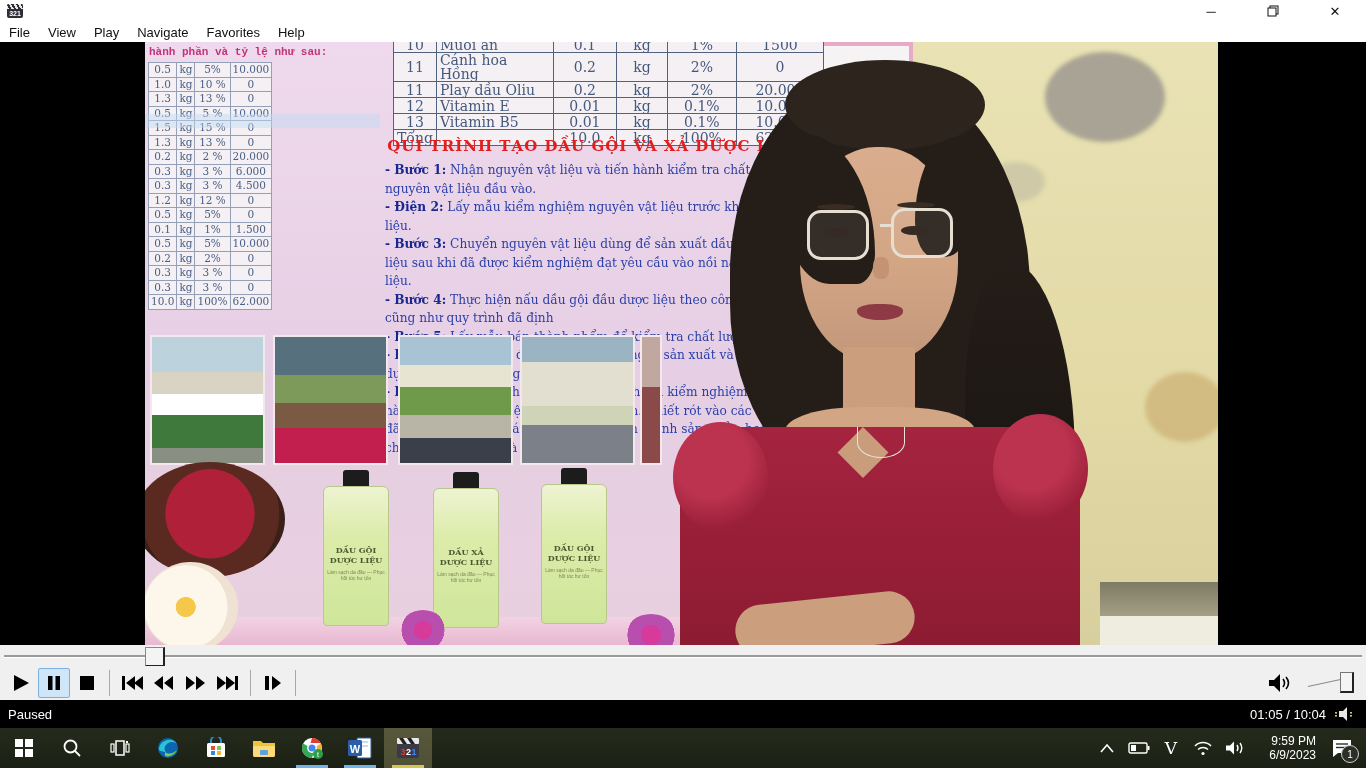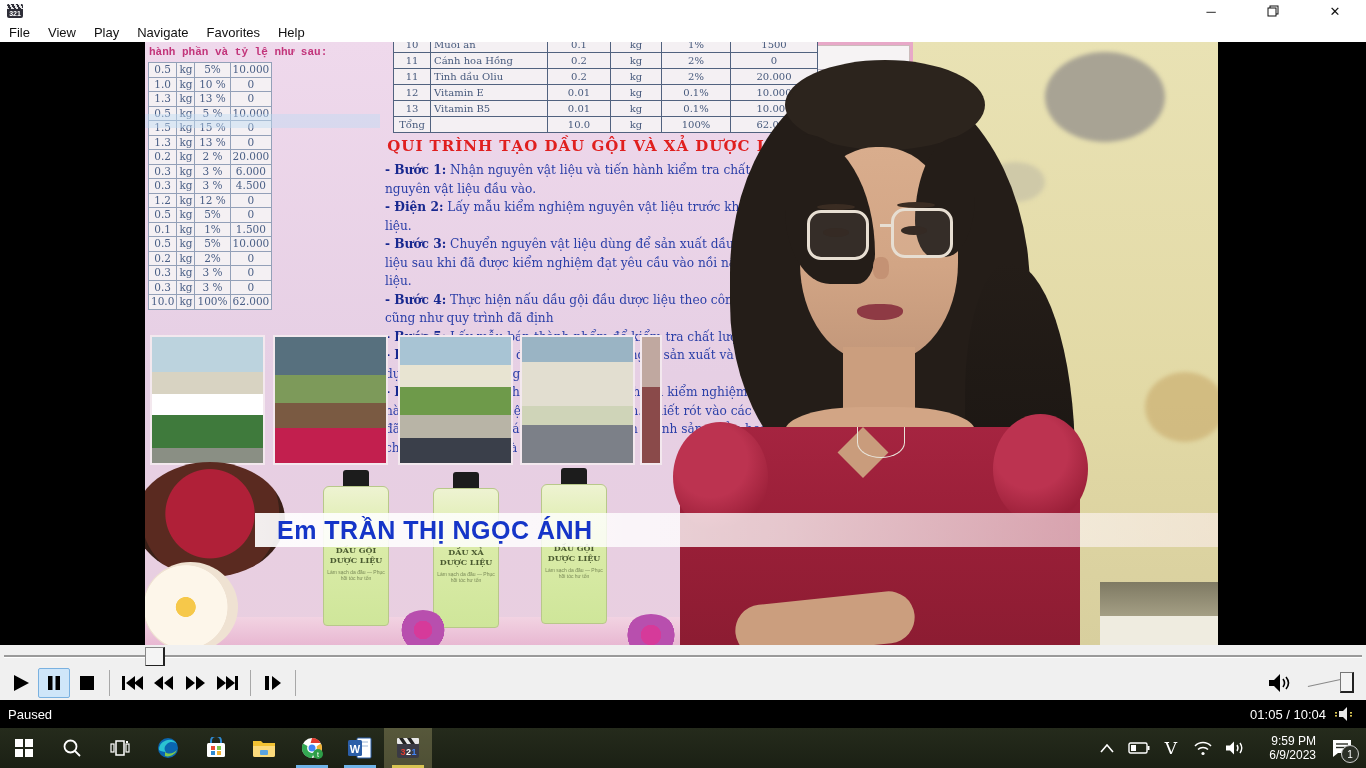--- a/index.html
+++ b/index.html
@@ -49,21 +49,21 @@
   #ltable{position:absolute;left:3px;top:20px;border-collapse:collapse;background:#f4f0f3;}
   #ltable th,#ltable td{border:1px solid #93a0b8;font-family:"DejaVu Serif","Liberation Serif",serif;
      color:#4a5f86;font-weight:normal;text-align:center;padding:0 2px;}
   #ltable th{font-size:10.5px;line-height:11px;height:28px;}
   #ltable td{font-size:10.5px;height:13.5px;line-height:13px;}
   #lsheen{position:absolute;left:0px;top:72px;width:235px;height:14px;background:rgba(190,220,245,.45);}
 
   
   #ttable{position:absolute;left:248px;top:-6px;border-collapse:collapse;background:#f4f0f3;}
   #ttable td{border:1px solid #51627f;font-family:"DejaVu Serif","Liberation Serif",serif;
-     color:#46597c;font-size:10px;height:15px;line-height:14px;text-align:center;padding:0 3px;margin-left:24px;}
+     color:#46597c;font-size:14px;height:15px;line-height:14px;text-align:center;padding:0 3px;margin-left:24px;}
   #ttable td.nm{text-align:left;}
 
   
   #process{position:absolute;left:240px;top:95px;width:420px;}
   #process .ptitle{font-family:"DejaVu Serif","Liberation Serif",serif;font-weight:bold;color:#e01f1f;
      font-size:15px;letter-spacing:1px;text-align:center;margin-bottom:6px;}
   .step{font-family:"DejaVu Serif","Liberation Serif",serif;font-size:12.2px;line-height:18.5px;color:#2b3fa8;}
   .step b{color:#18288f;}
 
   
@@ -342,21 +342,21 @@
           <tr>
             <td class="" style="width:30px">11</td>
             <td class="nm" style="width:110px">Cánh hoa Hồng</td>
             <td class="" style="width:56px">0.2</td>
             <td class="" style="width:44px">kg</td>
             <td class="" style="width:62px">2%</td>
             <td class="" style="width:80px">0</td>
           </tr>
           <tr>
             <td class="" style="width:30px">11</td>
-            <td class="nm" style="width:110px">Tinh dầu Oliu</td>
+            <td class="nm" style="width:110px">Play dầu Oliu</td>
             <td class="" style="width:56px">0.2</td>
             <td class="" style="width:44px">kg</td>
             <td class="" style="width:62px">2%</td>
             <td class="" style="width:80px">20.000</td>
           </tr>
           <tr>
             <td class="" style="width:30px">12</td>
             <td class="nm" style="width:110px">Vitamin E</td>
             <td class="" style="width:56px">0.01</td>
             <td class="" style="width:44px">kg</td>
@@ -446,23 +446,20 @@
   <div id="lips"></div>
   <div id="neck"></div>
   <div id="chest"></div>
   <div id="dress"></div>
   <div class="sleeve" style="left:528px;top:380px;"></div>
   <div class="sleeve" style="left:848px;top:372px;"></div>
   <div id="vneck"></div>
   <div id="necklace"></div>
   <div id="forearm"></div>
 
-  <div id="cap1">
-    <span>Em TRẦN THỊ NGỌC ÁNH</span>
-  </div>
  </div>
 </div>
 
 <div id="seekrow">
   <div id="seektrack"></div>
   <div id="seekthumb"></div>
 </div>
 
 <div id="ctrlrow">
   <div class="cbtn" style="margin-left:6px;">

